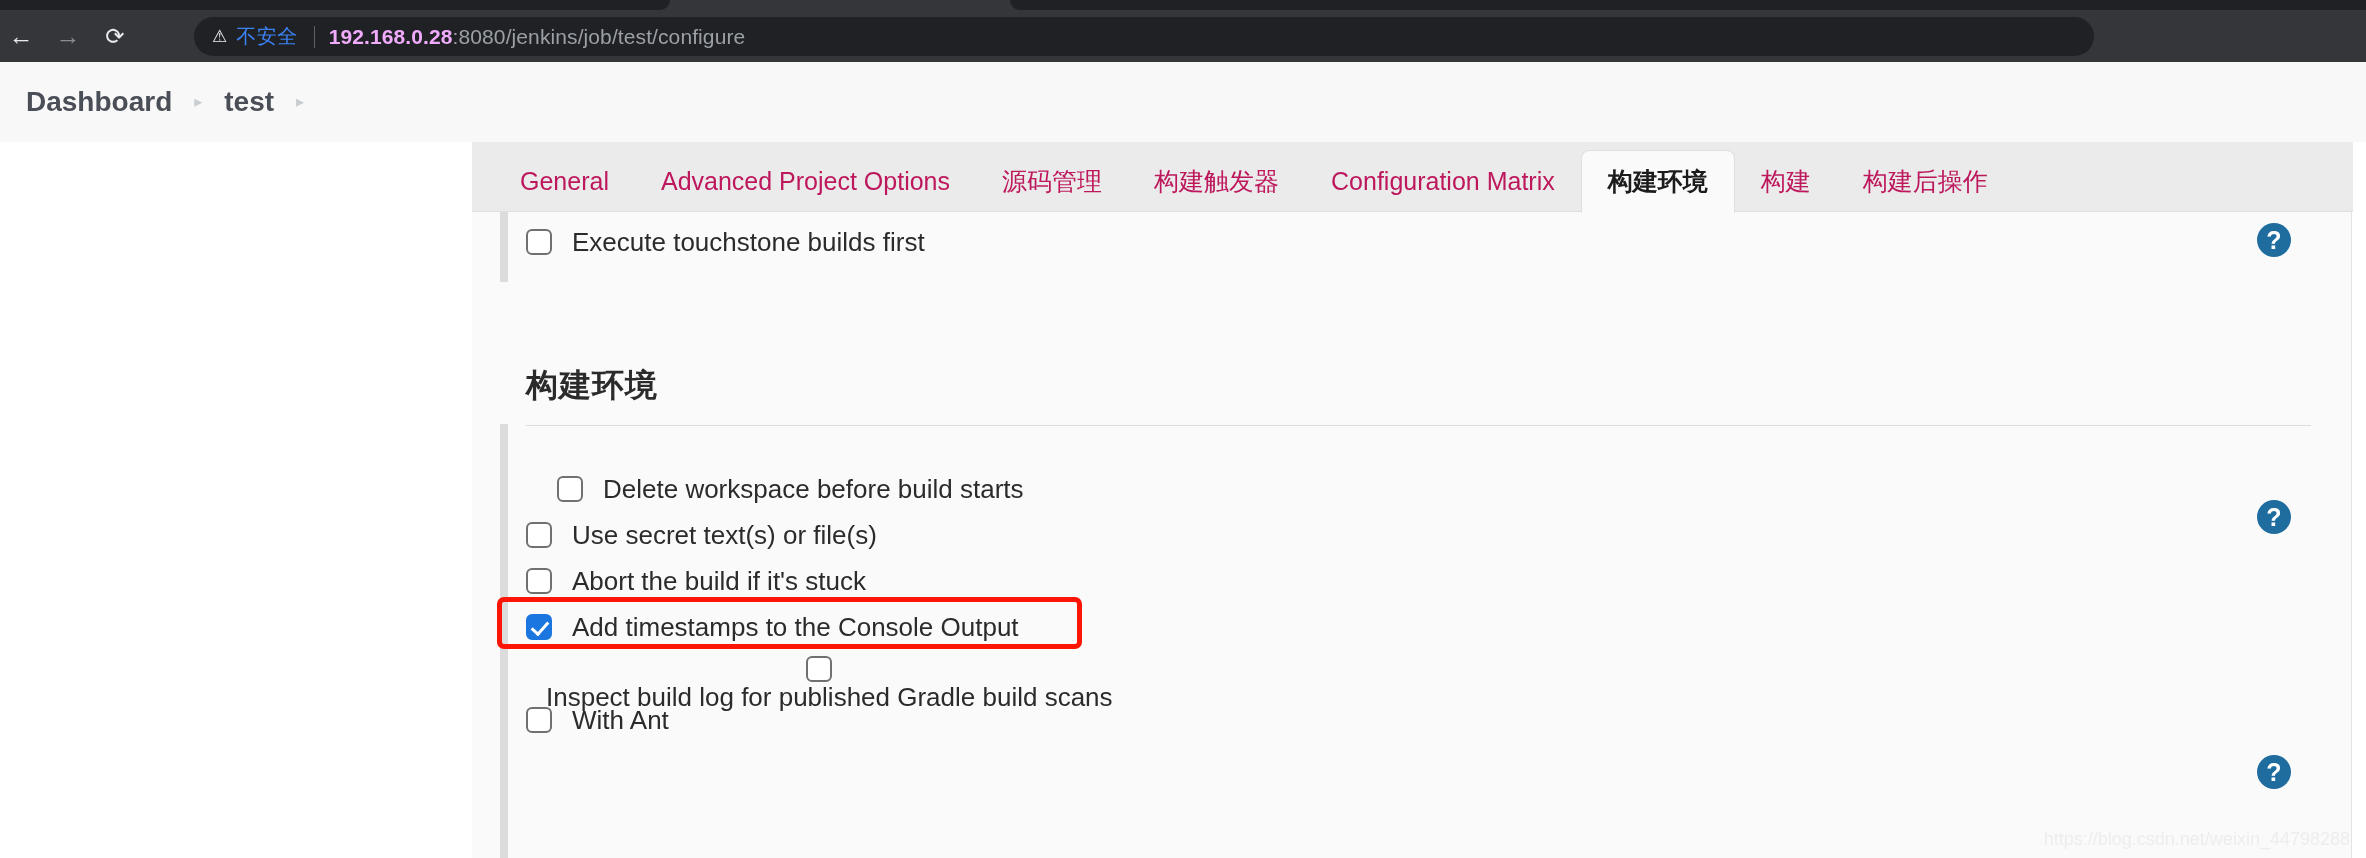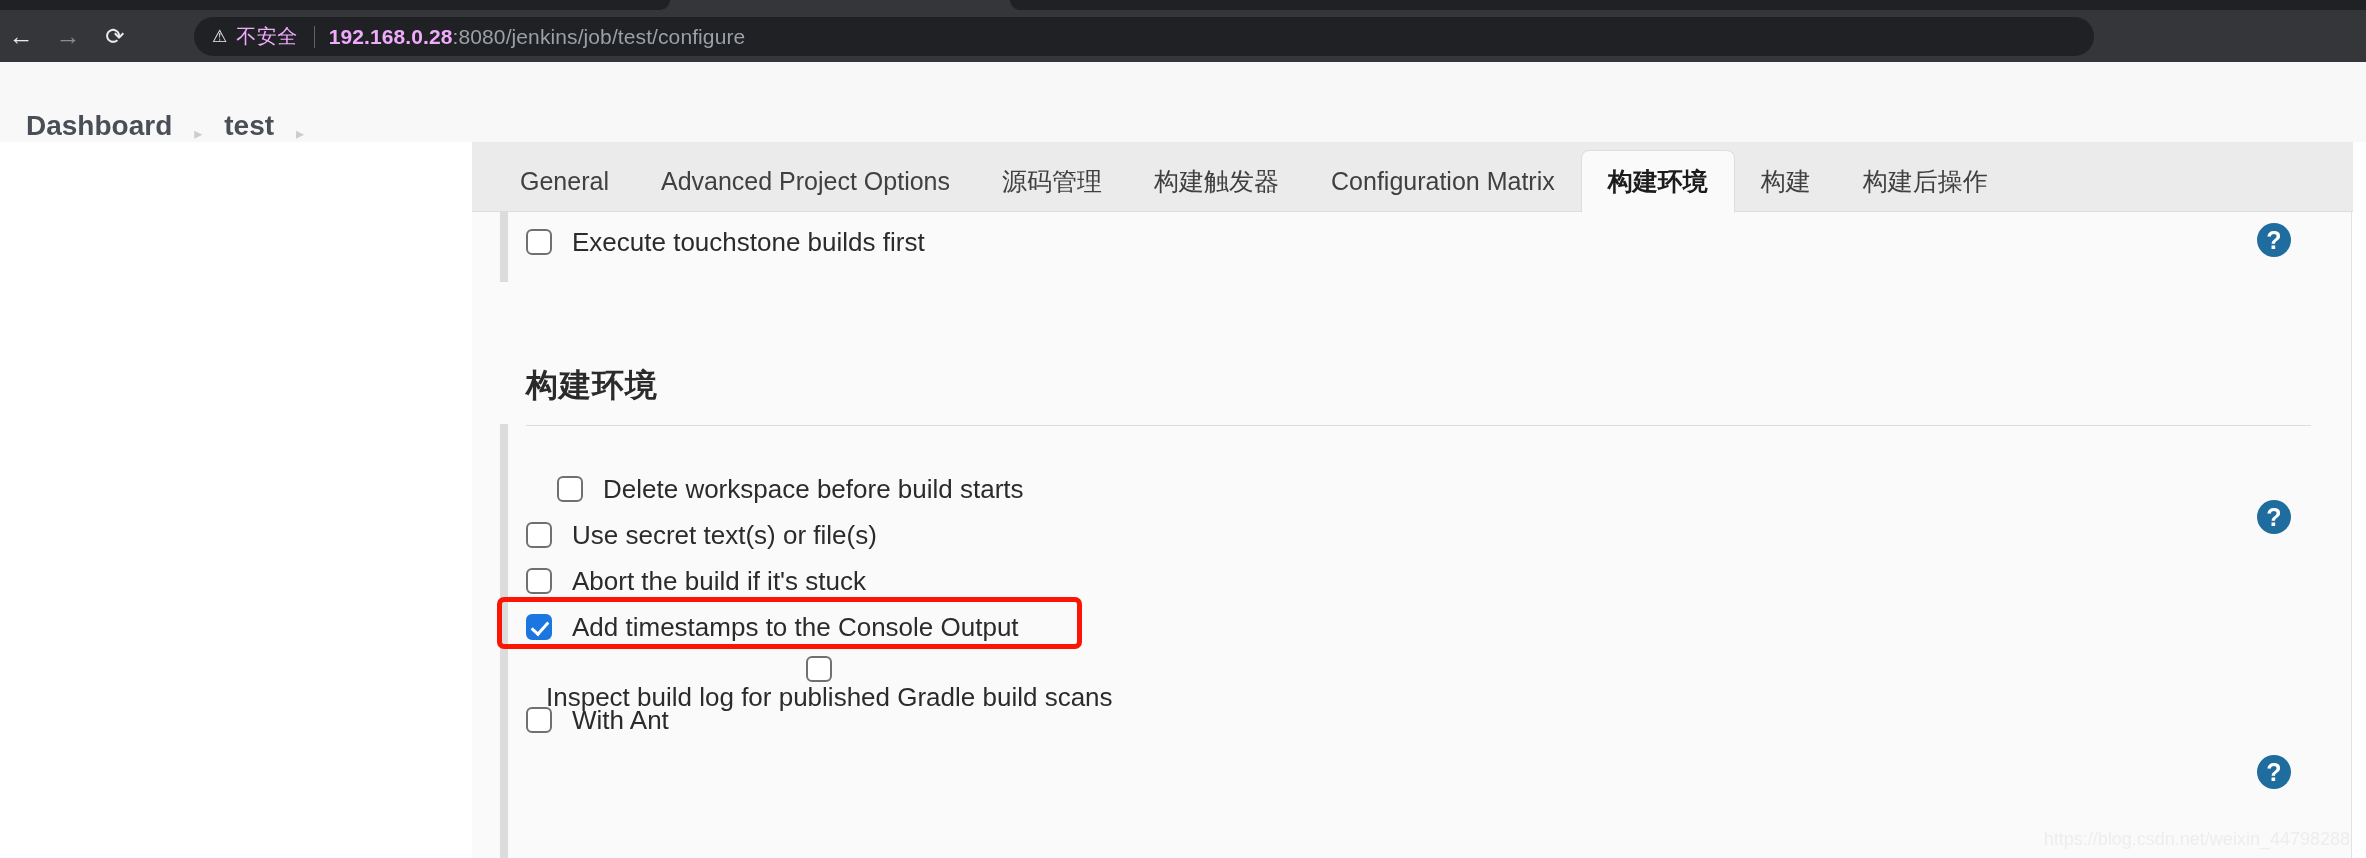--- a/index.html
+++ b/index.html
@@ -85,21 +85,21 @@
     box-sizing: border-box;
   }
   .warn-icon {
     color: #e8eaed;
     font-size: 17px;
     line-height: 1;
     margin-right: 9px;
     display: inline-block;
   }
   .not-secure {
-    color: #f0abfc;
+    color: #3b82f6;
     font-size: 20px;
     letter-spacing: 0.5px;
     white-space: nowrap;
   }
   .omni-sep {
     width: 1px;
     height: 22px;
     background: #5f6368;
     margin: 0 14px 0 16px;
   }
@@ -111,21 +111,21 @@
   }
   .url .host { color: #f0abfc; font-weight: 600; }
 
   
   .breadcrumb-bar {
     position: absolute;
     left: 0; top: 62px;
     width: 2366px; height: 80px;
     background: #f8f8f8;
     display: flex;
-    align-items: flex-end;
+    align-items: center;
     padding-left: 26px;
     box-sizing: border-box;
   }
   .crumb {
     font-size: 28px;
     font-weight: bold;
     color: #4a4e57;
     cursor: pointer;
     white-space: nowrap;
   }
@@ -179,21 +179,21 @@
   .tabs {
     position: absolute;
     left: 0; top: 0;
     height: 70px;
     display: flex;
     align-items: flex-end;
     padding-left: 22px;
   }
   .tab {
     font-size: 25px;
-    color: #404040;
+    color: #be185d;
     padding: 0 26px;
     height: 62px;
     line-height: 62px;
     white-space: nowrap;
     cursor: pointer;
     border-radius: 8px 8px 0 0;
     box-sizing: border-box;
   }
   .tab.active {
     background: #fafafa;

